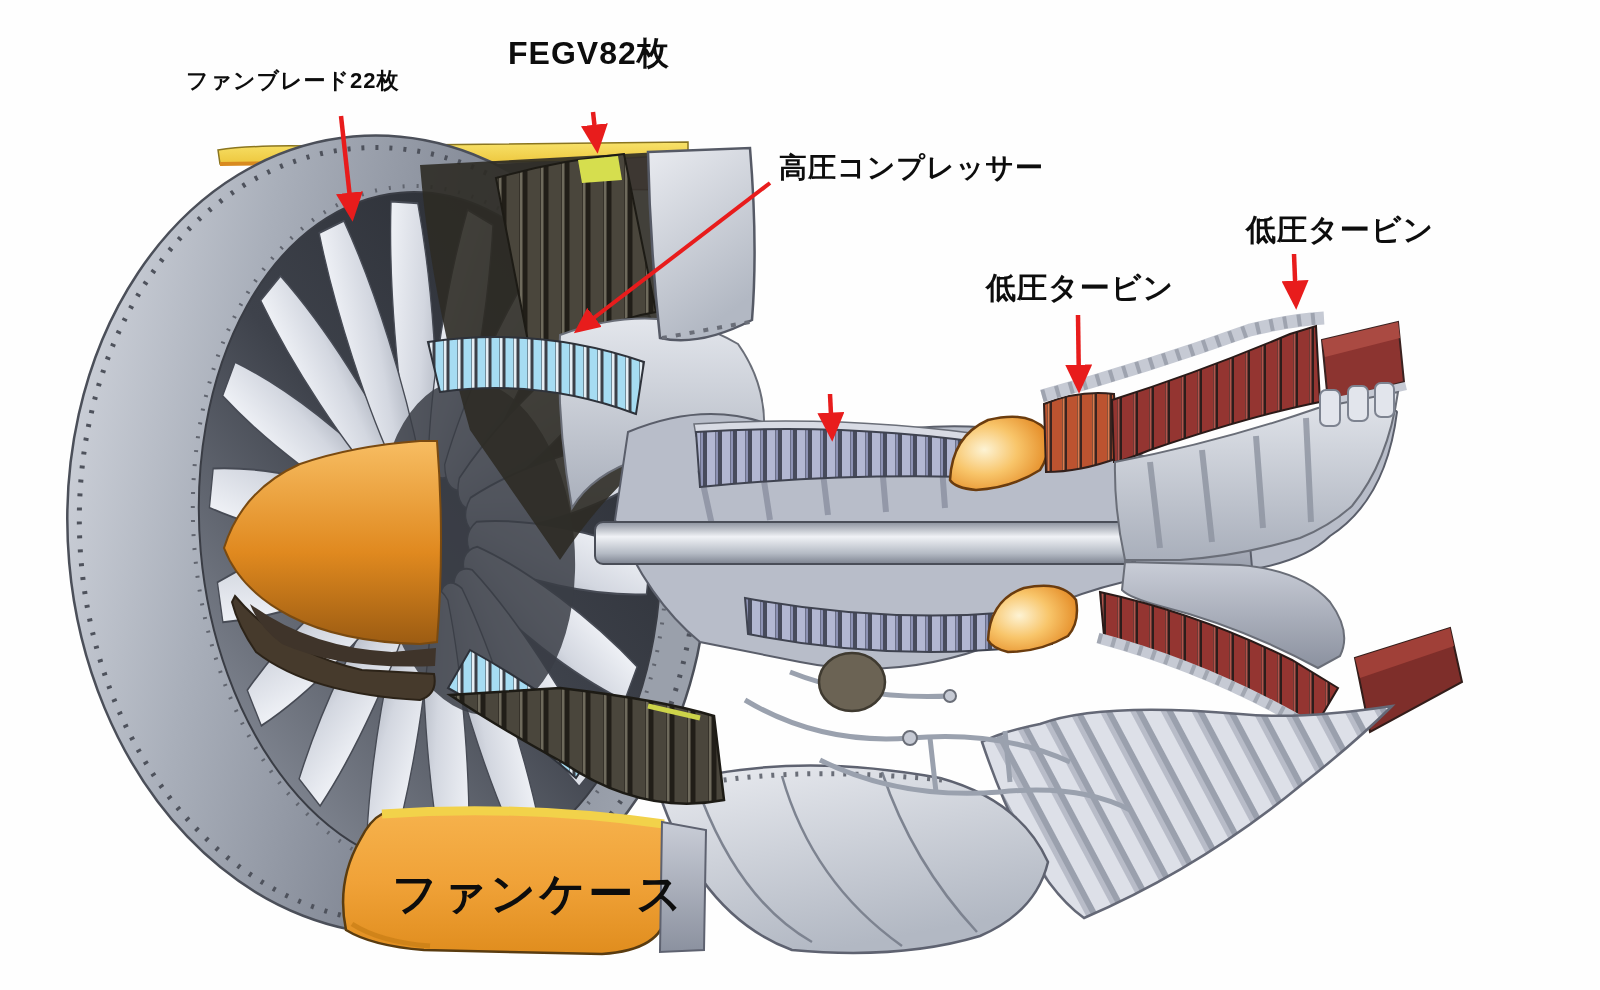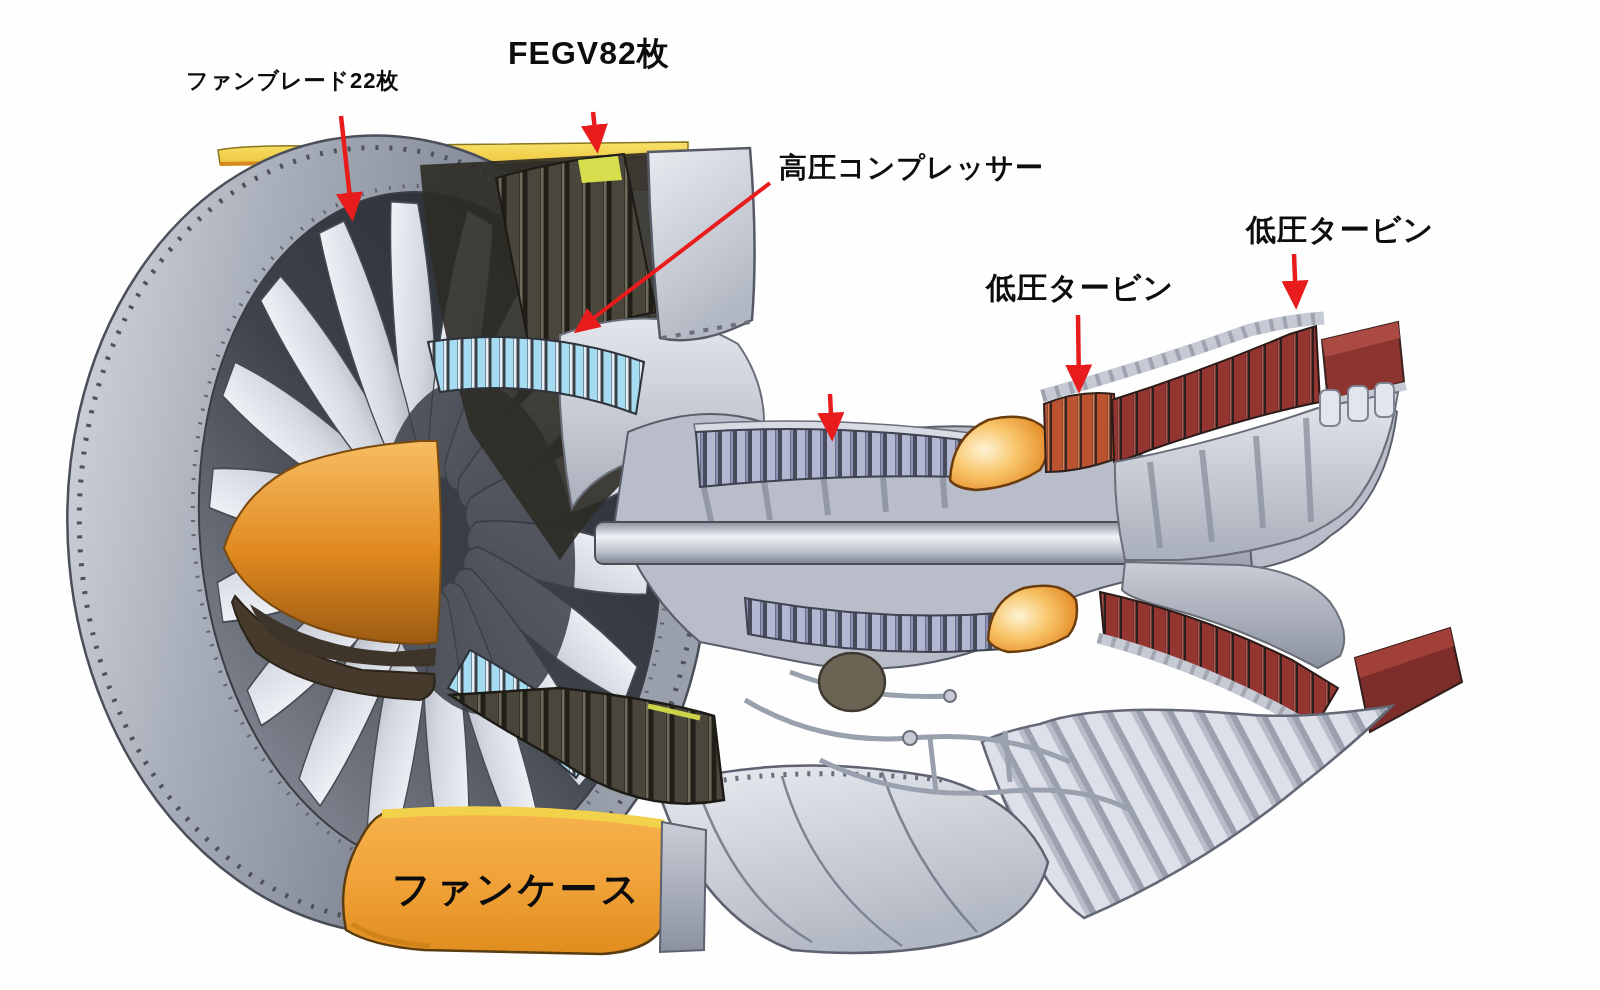--- a/index.html
+++ b/index.html
@@ -7,21 +7,21 @@
          font-family:"Liberation Sans","DejaVu Sans",sans-serif;}
   .stage svg{position:absolute;left:0;top:0;}
   .lbl{position:absolute;font-weight:700;color:#0d0d0d;white-space:nowrap;letter-spacing:1px;
        font-family:"Liberation Sans","DejaVu Sans",sans-serif;}
   .lbl-fanblade{left:186px;top:66px;font-size:22px;}
   .lbl-fegv{left:508px;top:32px;font-size:32px;}
   .lbl-lpc{left:779px;top:149px;font-size:28px;}
   .lbl-hpc{left:732px;top:346px;font-size:28px;}
   .lbl-hpt{left:986px;top:268px;font-size:30px;}
   .lbl-lpt{left:1206px;top:210px;font-size:30px;margin-left:40px;}
-  .lbl-fancase{left:392px;top:864px;font-size:38px;letter-spacing:3px;}
+  .lbl-fancase{left:392px;top:864px;font-size:45px;letter-spacing:3px;}
 </style>
 </head>
 <body>
 
 <div class="stage">
 <svg width="1600" height="990" viewBox="0 0 1600 990">
   <defs>
     <linearGradient id="rimGrad" x1="0" y1="0" x2="1" y2="0.35">
       <stop offset="0" stop-color="#dcdfe6"></stop>
           <stop offset="0.35" stop-color="#a9afba"></stop>

